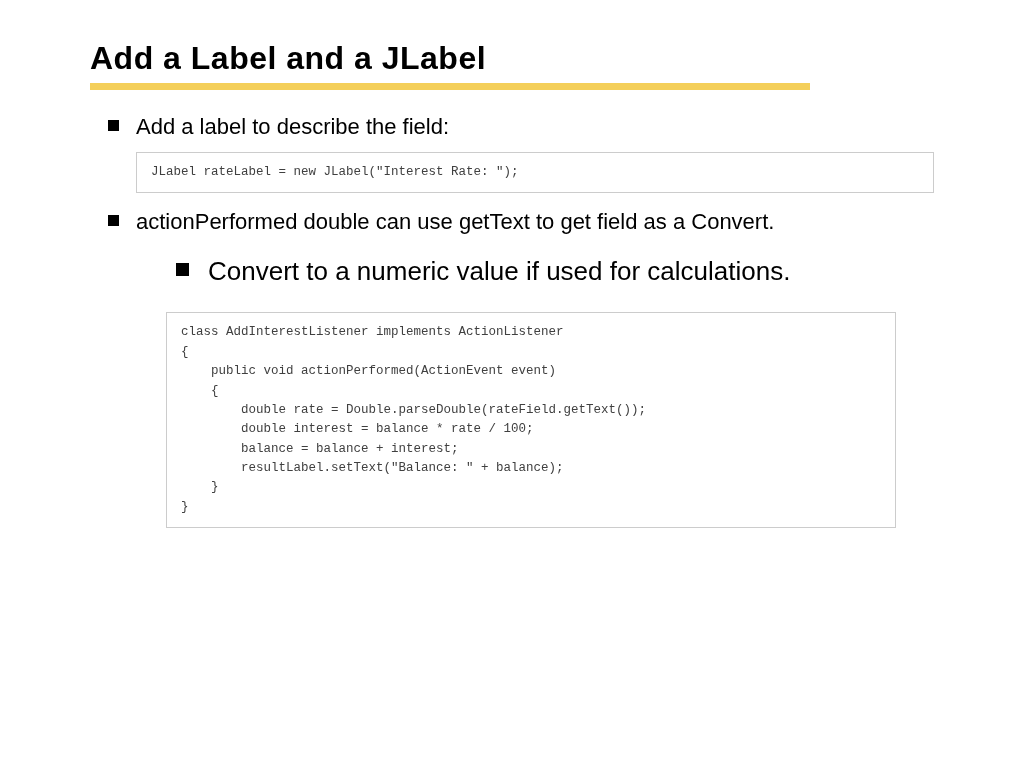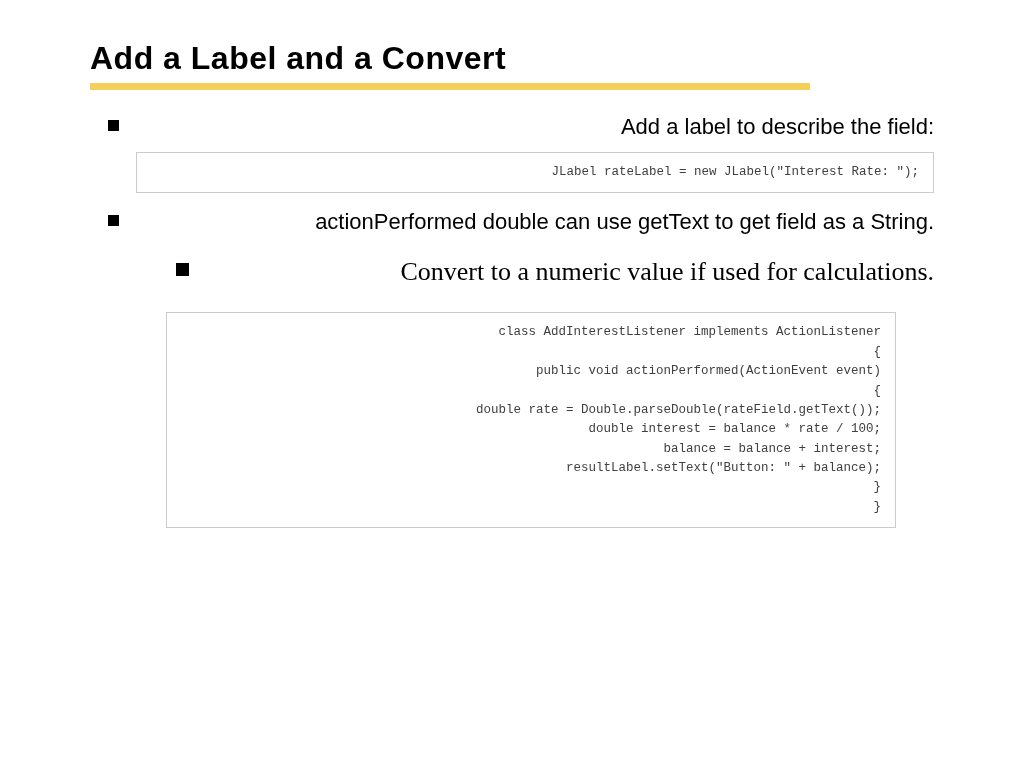--- a/index.html
+++ b/index.html
@@ -31,36 +31,34 @@
     list-style: none;
     margin: 0 0 0 18px;
     padding: 0;
   }
   ul.level1 > li {
     position: relative;
     padding-left: 28px;
     margin-bottom: 0;
     font-size: 22px;
     line-height: 1.35;
-    text-align: right;
   }
   ul.level1 > li::before {
     content: "";
     position: absolute;
     left: 0;
     top: 0.38em;
     width: 11px;
     height: 11px;
     background: #000000;
   }
   ul.level2 {
     list-style: none;
     margin: 16px 0 0 40px;
     padding: 0;
-    font-family: Liberation Serif, serif;
   }
   ul.level2 > li {
     position: relative;
     padding-left: 32px;
     font-size: 26px;
     line-height: 1.45;
   }
   ul.level2 > li::before {
     content: "";
     position: absolute;
@@ -89,47 +87,47 @@
   }
   .mono {
     font-family: Liberation Sans, sans-serif;
   }
 </style>
 </head>
 <body>
 
 <div class="slide">
 
-  <div class="title">Add a Label and a Convert</div>
+  <div class="title">Add a Label and a JLabel</div>
   <div class="rule"></div>
 
   <ul class="level1">
 
     <li>
       <span>Add a label to describe the field:</span>
       <div class="code-box small">JLabel rateLabel = new JLabel("Interest Rate: ");</div>
     </li>
 
 
     <li>
-      <span class="mono">actionPerformed</span><span> double can use </span><span class="mono">getText</span><span> to get field as a </span><span class="mono">String</span><span>.</span>
+      <span class="mono">actionPerformed</span><span> double can use </span><span class="mono">getText</span><span> to get field as a </span><span class="mono">Convert</span><span>.</span>
 
       <ul class="level2">
         <li>
           <span>Convert to a numeric value if used for calculations.</span>
         </li>
       </ul>
 
       <div class="code-box big">class AddInterestListener implements ActionListener
 {
     public void actionPerformed(ActionEvent event)
     {
         double rate = Double.parseDouble(rateField.getText());
         double interest = balance * rate / 100;
         balance = balance + interest;
-        resultLabel.setText("Button: " + balance);
+        resultLabel.setText("Balance: " + balance);
     }
 }</div>
     </li>
 
   </ul>
 
 </div>
 
 </body></html>

